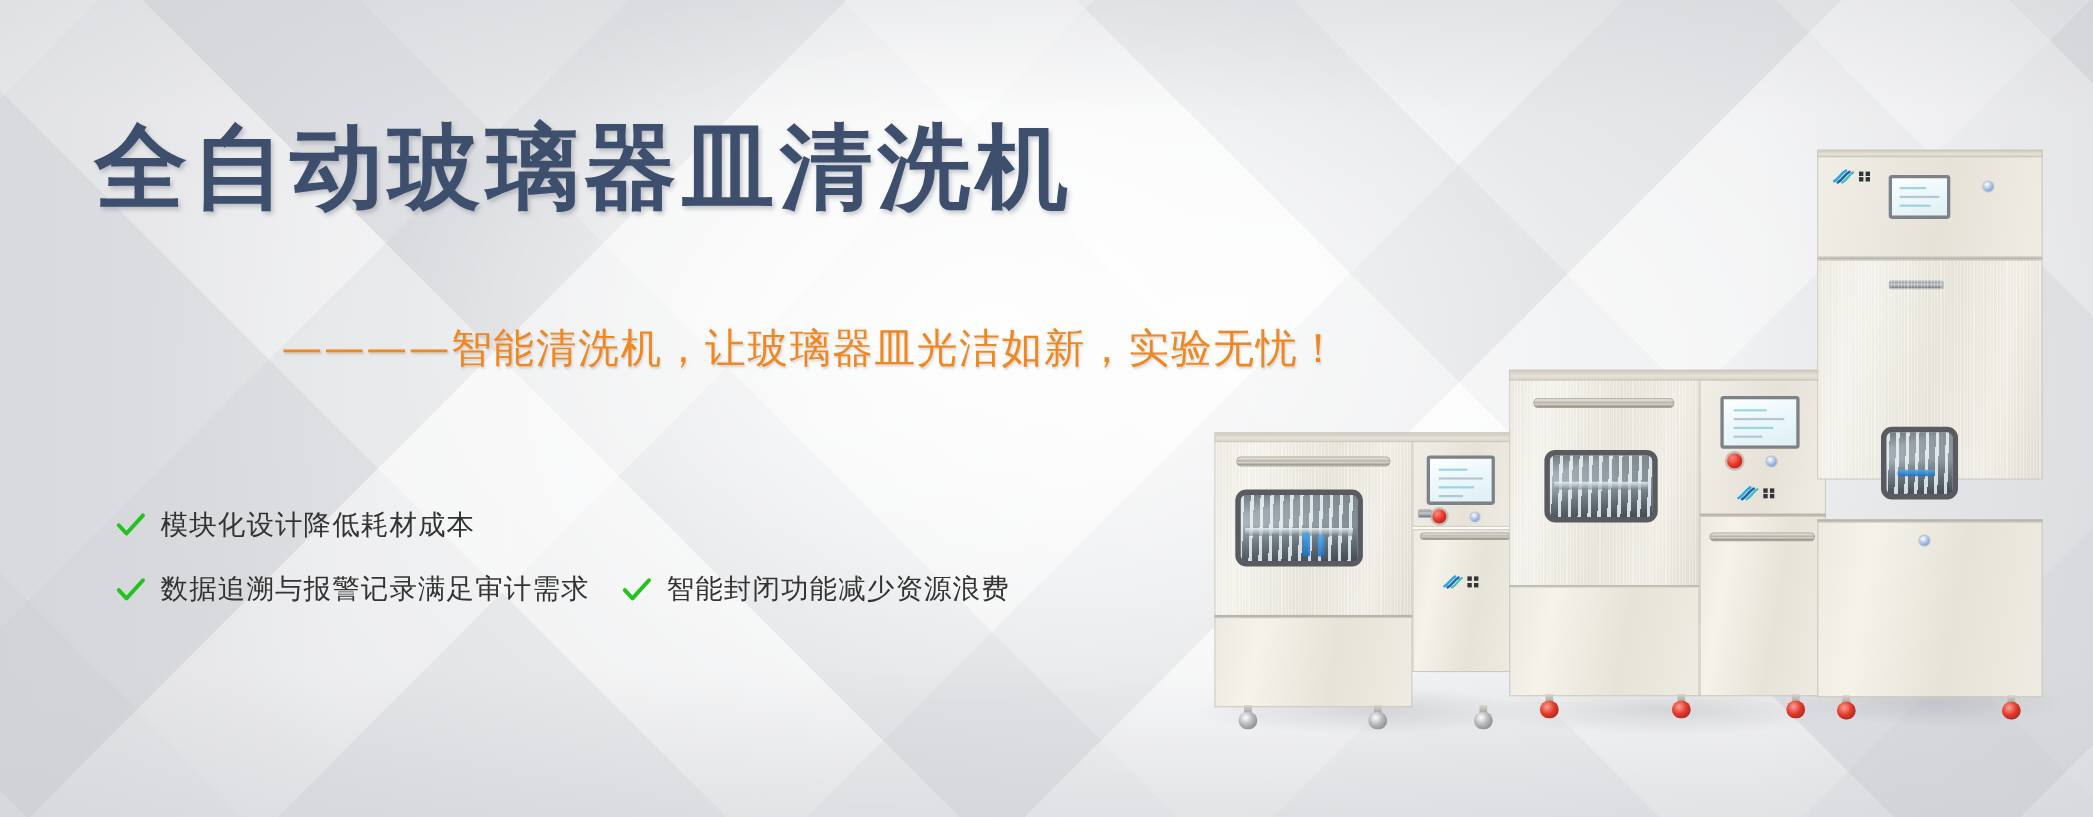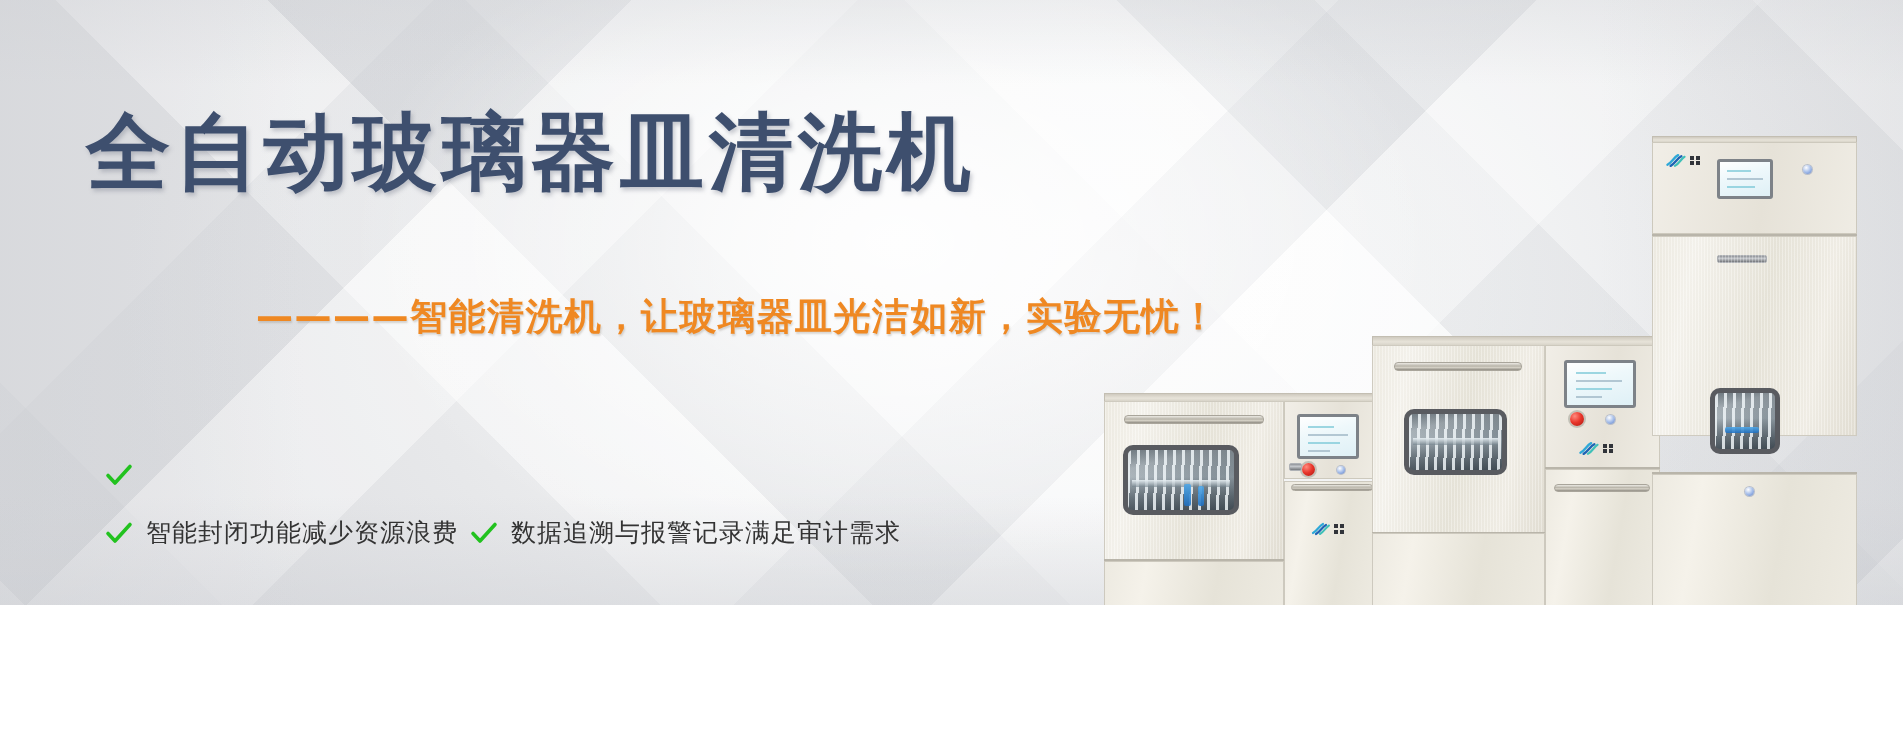--- a/index.html
+++ b/index.html
@@ -3,21 +3,21 @@
 <meta charset="utf-8">
 <style>
   html, body {
     margin: 0;
     padding: 0;
     background: #ffffff;
   }
   .banner {
     position: relative;
     width: 1903px;
-    height: 605px;
+    height: 743px;
     overflow: hidden;
     font-family: "DejaVu Sans", "Liberation Sans", sans-serif;
     background: #e9eaec;
   }
 
   
   .bg-base {
     position: absolute;
     inset: 0;
     background:
@@ -78,21 +78,21 @@
     letter-spacing: 5px;
     color: #3e4f6e;
     white-space: nowrap;
     text-shadow: 2px 3px 4px rgba(120,126,140,0.40);
   }
   .subtitle {
     position: absolute;
     left: 256px;
     top: 292px;
     font-size: 37px;
-    font-weight: 700;
+    font-weight: 400;
     letter-spacing: 1.5px;
     color: #ef8822;
     white-space: nowrap;
     text-shadow: 1px 2px 2px rgba(150,140,130,0.35);
   }
 
   .features {
     position: absolute;
     left: 104px;
     top: 460px;
@@ -305,35 +305,36 @@
 
   <div class="subtitle">————智能清洗机，让玻璃器皿光洁如新，实验无忧！</div>
 
   <div class="features">
 
     <div class="feature-row">
       <div class="feature col1">
         <svg class="check-icon" viewBox="0 0 30 30">
           <path d="M4 15.5 L11 23 L26 6.5" fill="none" stroke="#22c21f" stroke-width="3.6" stroke-linecap="round" stroke-linejoin="round"></path>
         </svg>
+        <span class="feature-label">模块化设计降低耗材成本</span>
       </div>
     </div>
 
     <div class="feature-row">
+      <div class="feature col2">
+        <svg class="check-icon" viewBox="0 0 30 30">
+          <path d="M4 15.5 L11 23 L26 6.5" fill="none" stroke="#22c21f" stroke-width="3.6" stroke-linecap="round" stroke-linejoin="round"></path>
+        </svg>
+        <span class="feature-label">数据追溯与报警记录满足审计需求</span>
+      </div>
       <div class="feature col1">
         <svg class="check-icon" viewBox="0 0 30 30">
           <path d="M4 15.5 L11 23 L26 6.5" fill="none" stroke="#22c21f" stroke-width="3.6" stroke-linecap="round" stroke-linejoin="round"></path>
         </svg>
         <span class="feature-label">智能封闭功能减少资源浪费</span>
-      </div>
-      <div class="feature col2">
-        <svg class="check-icon" viewBox="0 0 30 30">
-          <path d="M4 15.5 L11 23 L26 6.5" fill="none" stroke="#22c21f" stroke-width="3.6" stroke-linecap="round" stroke-linejoin="round"></path>
-        </svg>
-        <span class="feature-label">数据追溯与报警记录满足审计需求</span>
       </div>
     </div>
 
   </div>
 
   <div class="machines">
 
     <div class="shadow-floor" style="left:1090px; top:625px; width:300px; height:42px;"></div>
     <div class="shadow-floor" style="left:1356px; top:622px; width:320px; height:46px;"></div>
     <div class="shadow-floor" style="left:1638px; top:618px; width:238px; height:42px;"></div>

